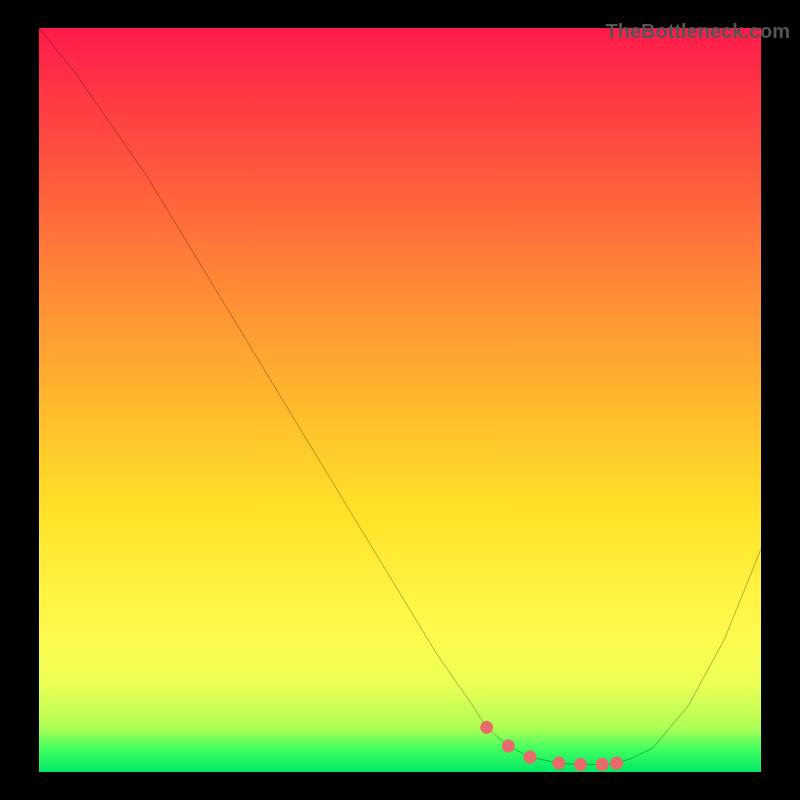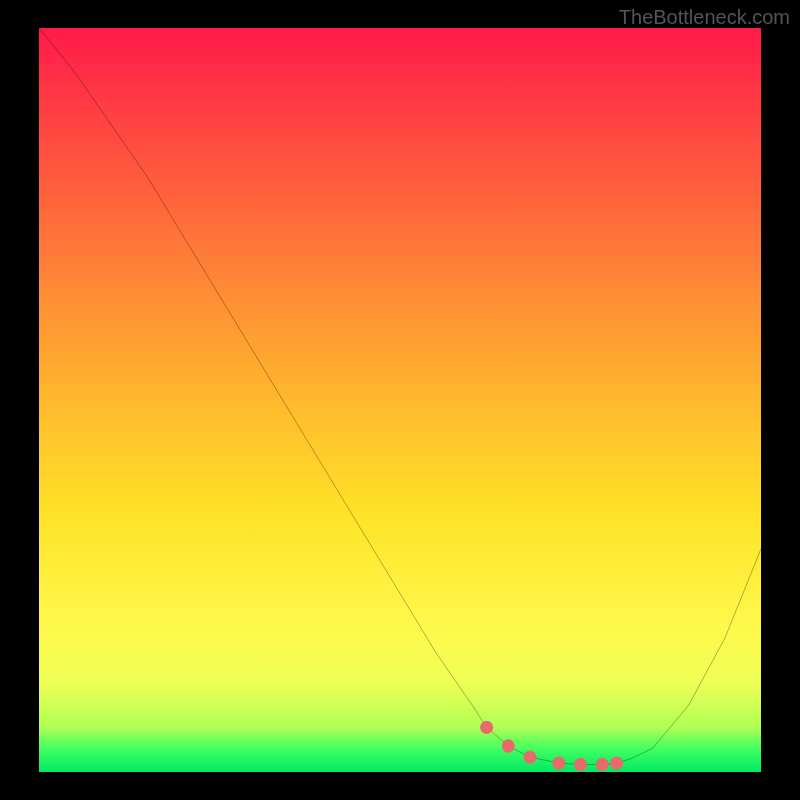--- a/index.html
+++ b/index.html
@@ -12,25 +12,25 @@
     font-family: Arial, sans-serif;
   }
   .container {
     position: relative;
     width: 800px;
     height: 800px;
     background: #000;
   }
   .watermark {
     position: absolute;
-    top: 6px;
+    top: 20px;
     right: 10px;
     color: #555;
     font-size: 20px;
-    font-weight: 400;
+    font-weight: 700;
     z-index: 3;
   }
   .plot-area {
     position: absolute;
     left: 39px;
     top: 28px;
     width: 722px;
     height: 744px;
     background: linear-gradient(
       to bottom,

